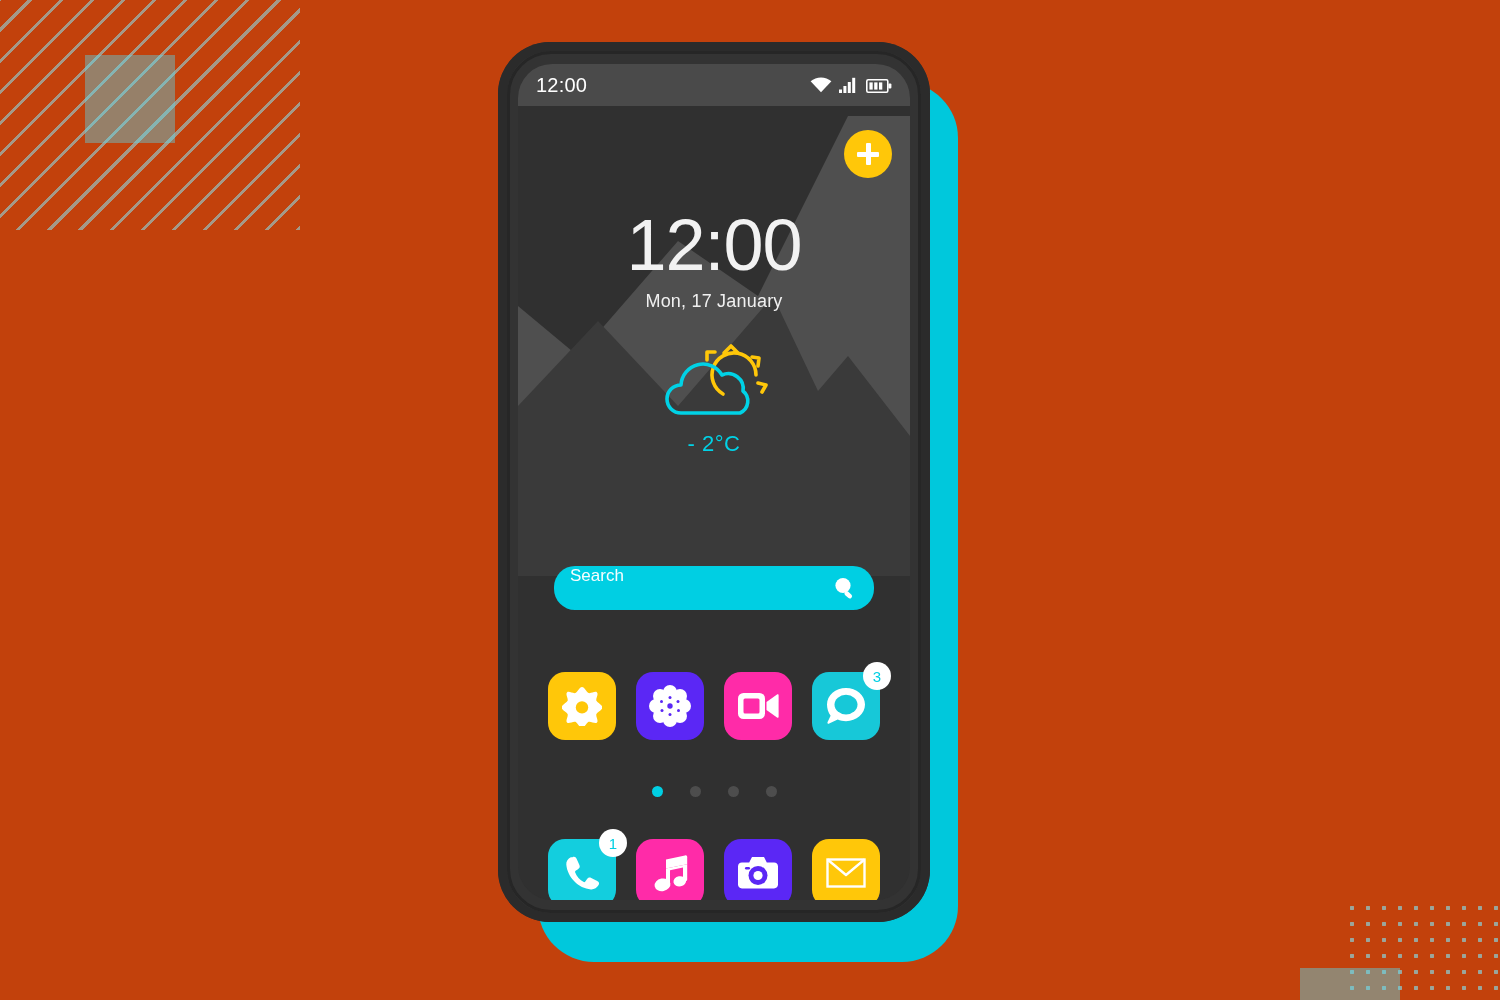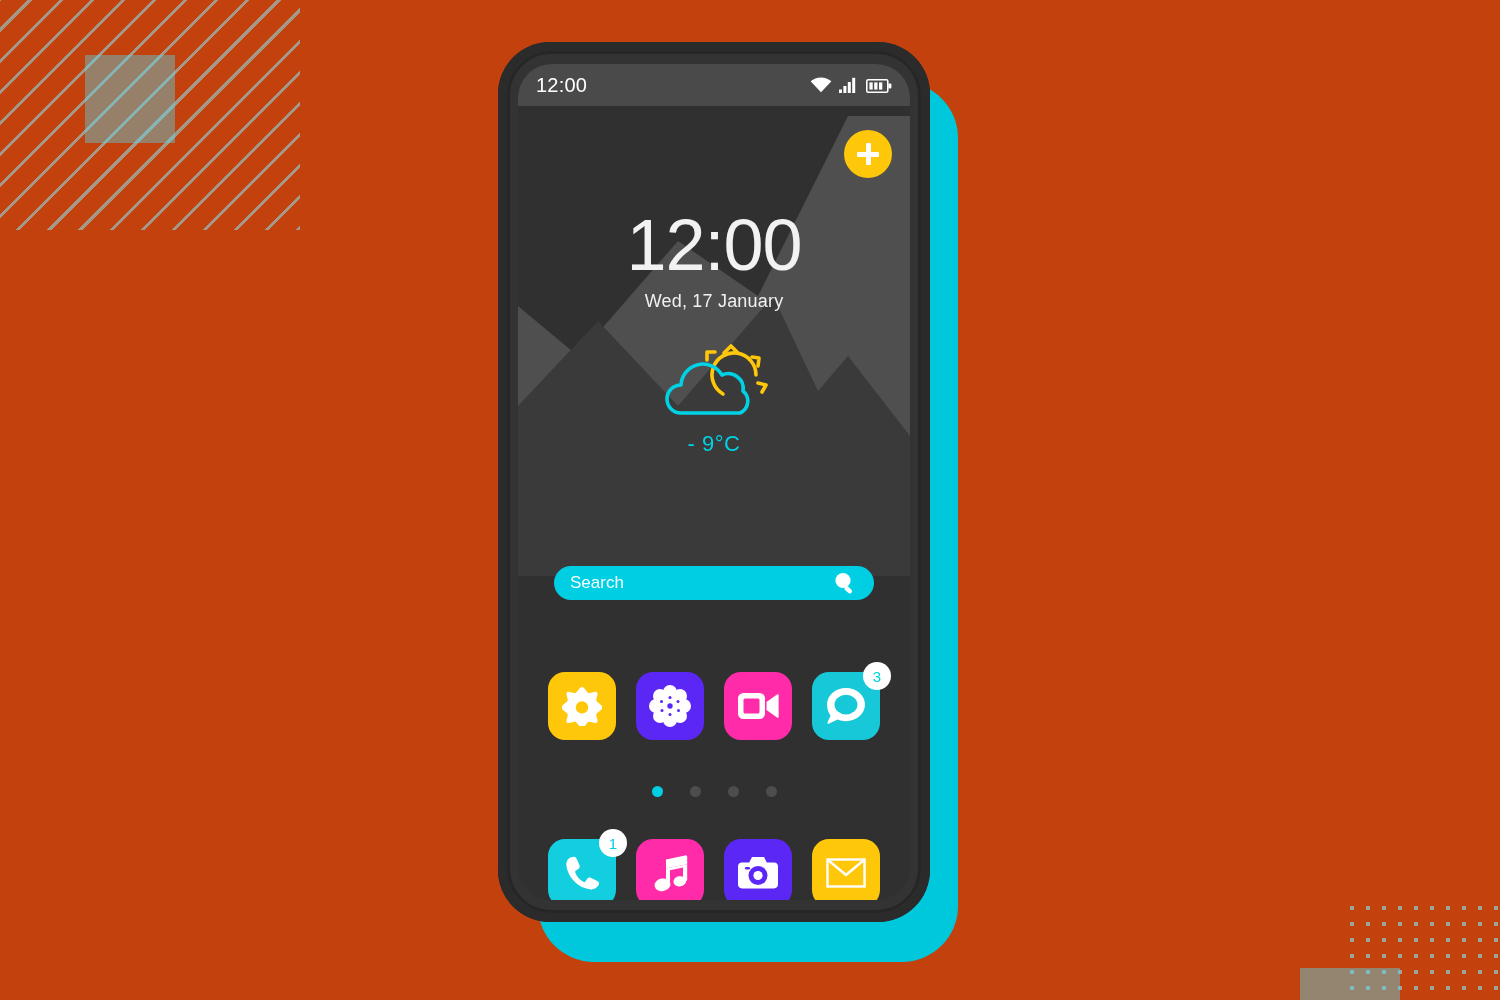--- a/index.html
+++ b/index.html
@@ -213,25 +213,24 @@
     margin-top: 2px;
     letter-spacing: 0.5px;
   }
 
   
   .searchbar {
     position: absolute;
     left: 36px;
     right: 36px;
     top: 502px;
-    height: 34px;
+    height: 44px;
     background: #00CFE3;
     border-radius: 21px;
     display: flex;
-    align-items: center;
     padding: 0 16px;
     box-sizing: border-box;
     z-index: 3;
     cursor: text;
   }
   .search-text {
     color: #ffffff;
     font-size: 17px;
     opacity: 0.97;
   }
@@ -355,42 +354,42 @@
           </svg>
         </div>
 
         <div class="fab">
           <span class="plus-h"></span>
           <span class="plus-v"></span>
         </div>
 
         <div class="clock-block">
           <div class="clock-time">12:00</div>
-          <div class="clock-date">Wed, 17 January</div>
+          <div class="clock-date">Mon, 17 January</div>
         </div>
 
         <div class="weather-block">
           <span class="weather-icon">
             <svg width="112" height="86" viewBox="0 0 112 86">
               <g stroke="#FFC709" stroke-width="3.6" fill="none" stroke-linecap="round" stroke-linejoin="round">
                 <path d="M 65 55 A 22 22 0 1 1 98 36"></path>
                 <polyline points="66,14 73,7 80,14"></polyline>
                 <polyline points="49,21 49,13 57,13"></polyline>
                 <polyline points="94,18 101,19 100,27"></polyline>
                 <polyline points="100,44 108,46 104,53"></polyline>
               </g>
               <path d="M 23 74
                        A 14 14 0 0 1 23 46
                        A 22 22 0 0 1 64 36
                        A 15 15 0 0 1 85 52
                        A 13 13 0 0 1 82 74
                        Z" fill="none" stroke="#00D2E6" stroke-width="3.6" stroke-linejoin="round"></path>
             </svg>
           </span>
-          <div class="weather-temp">- 9°C</div>
+          <div class="weather-temp">- 2°C</div>
         </div>
 
         <div class="searchbar">
           <span class="search-text">Search</span>
           <span class="search-icon">
             <svg width="26" height="26" viewBox="0 0 26 26">
               <circle cx="11" cy="10.5" r="7.6" fill="#ffffff"></circle>
               <rect x="14.6" y="15.2" width="8.6" height="4.6" rx="2.3" fill="#ffffff" transform="rotate(42 14.6 15.2)"></rect>
             </svg>
           </span>

